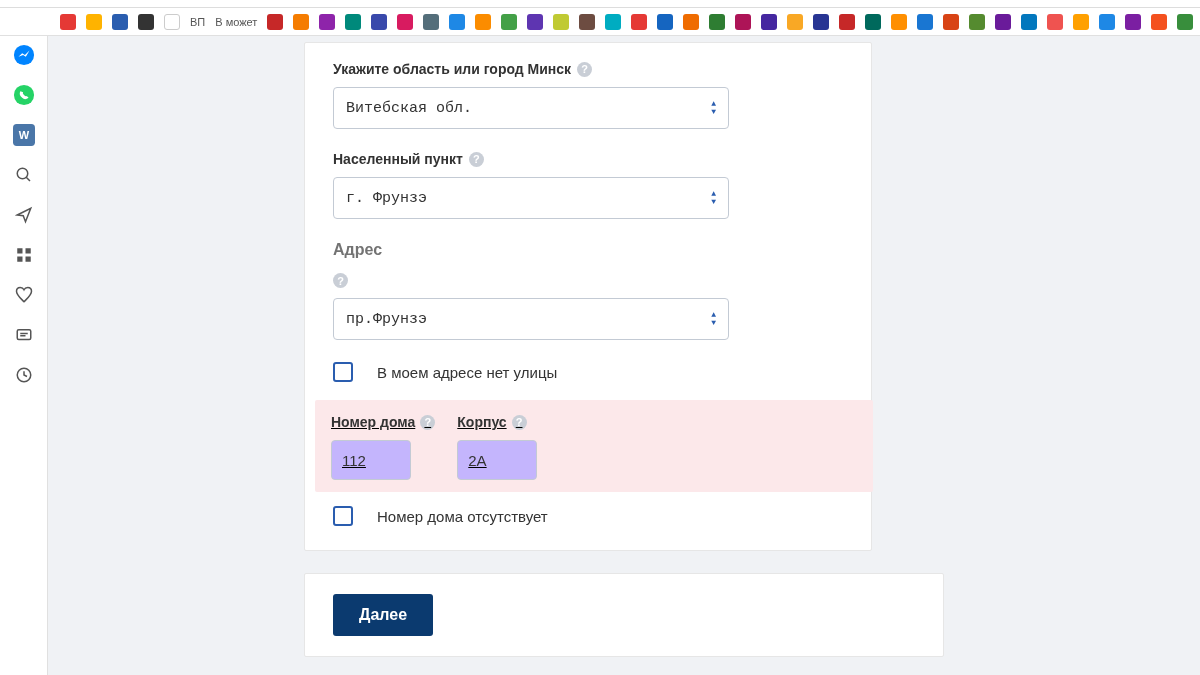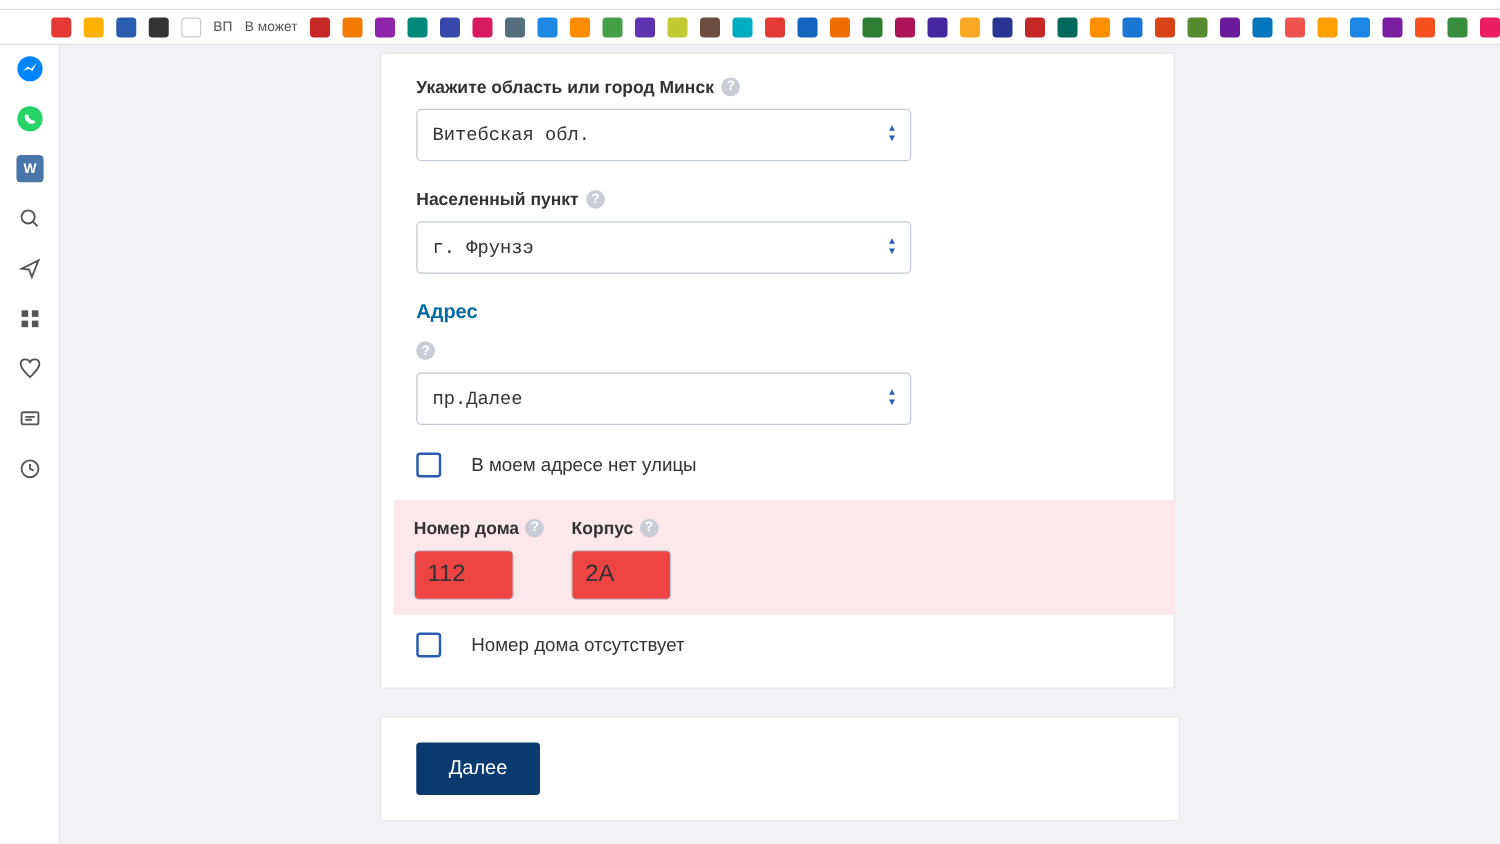--- a/index.html
+++ b/index.html
@@ -20,21 +20,20 @@
   
   .bookmarks-bar {
     height: 28px;
     background: #fff;
     border-bottom: 1px solid #e0e0e0;
     display: flex;
     align-items: center;
     padding-left: 60px;
     gap: 10px;
     overflow: hidden;
-    justify-content: flex-end;
   }
   .bookmark-icon {
     width: 16px;
     height: 16px;
     border-radius: 3px;
     flex-shrink: 0;
   }
   .bookmark-text {
     font-size: 11px;
     color: #555;
@@ -67,21 +66,21 @@
   }
   
   .page {
     margin-left: 48px;
     padding: 0;
     height: calc(100% - 36px);
     display: flex;
     justify-content: center;
   }
   .form-card {
-    width: 636px;
+    width: 568px;
     background: #fff;
     margin-top: 6px;
     padding: 18px 16px 24px 28px;
     border: 1px solid #e6e6e6;
     border-radius: 2px;
   }
   .field-label {
     font-size: 14px;
     color: #333;
     font-weight: 700;
@@ -124,21 +123,21 @@
     display: flex;
     flex-direction: column;
     gap: 2px;
     color: #2a5daf;
     font-size: 8px;
     line-height: 1;
   }
   .section-title {
     font-size: 16px;
     font-weight: 700;
-    color: #0369a1;
+    color: #737373;
     margin-bottom: 14px;
   }
   .checkbox-row {
     display: flex;
     align-items: center;
     gap: 24px;
     margin-bottom: 18px;
     cursor: pointer;
   }
   .checkbox {
@@ -155,42 +154,43 @@
   .error-block {
     background: #fce8ea;
     padding: 14px 16px 12px 16px;
     margin: 0 -18px 14px -18px;
     border-radius: 2px;
   }
   .error-fields {
     display: flex;
     gap: 22px;
     align-items: flex-start;
+    text-decoration: underline;
   }
   .small-field {
     display: flex;
     flex-direction: column;
   }
   .small-label {
     font-size: 14px;
     color: #333;
     font-weight: 700;
     margin-bottom: 10px;
     display: flex;
     align-items: center;
     gap: 5px;
   }
   .small-input {
     width: 80px;
     height: 40px;
     border: 1px solid #c3cad4;
     border-radius: 4px;
     padding: 0 10px;
-    font-size: 19px;
-    background: #ef4444;
+    font-size: 15px;
+    background: #c4b5fd;
     color: #333;
   }
   .error-text {
     color: #c62828;
     font-size: 14px;
     margin-top: 12px;
     font-weight: 400;
   }
   .error-text b { font-weight: 700; }
   .next-card {
@@ -200,21 +200,21 @@
     padding: 20px 28px;
     border: 1px solid #e6e6e6;
     border-radius: 2px;
   }
   .next-btn {
     background: #0b3a6f;
     color: #fff;
     border: none;
     padding: 12px 26px;
     font-size: 16px;
-    font-weight: 400;
+    font-weight: 700;
     border-radius: 3px;
     cursor: pointer;
   }
   .column-wrap {
     display: flex;
     flex-direction: column;
   }
 </style>
 </head>
 <body>
@@ -348,21 +348,21 @@
         <span class="select-value">г. Фрунзэ</span>
         <span class="spinner-arrows">▲<br>▼</span>
       </div>
 
       <div class="section-title">Адрес</div>
 
       <div class="field-label">
         <span class="help-icon">?</span>
       </div>
       <div class="select-box">
-        <span class="select-value">пр.Далее</span>
+        <span class="select-value">пр.Фрунзэ</span>
         <span class="spinner-arrows">▲<br>▼</span>
       </div>
 
       <div class="checkbox-row">
         <div class="checkbox"></div>
         <span class="checkbox-label">В моем адресе нет улицы</span>
       </div>
 
       <div class="error-block">
         <div class="error-fields">

